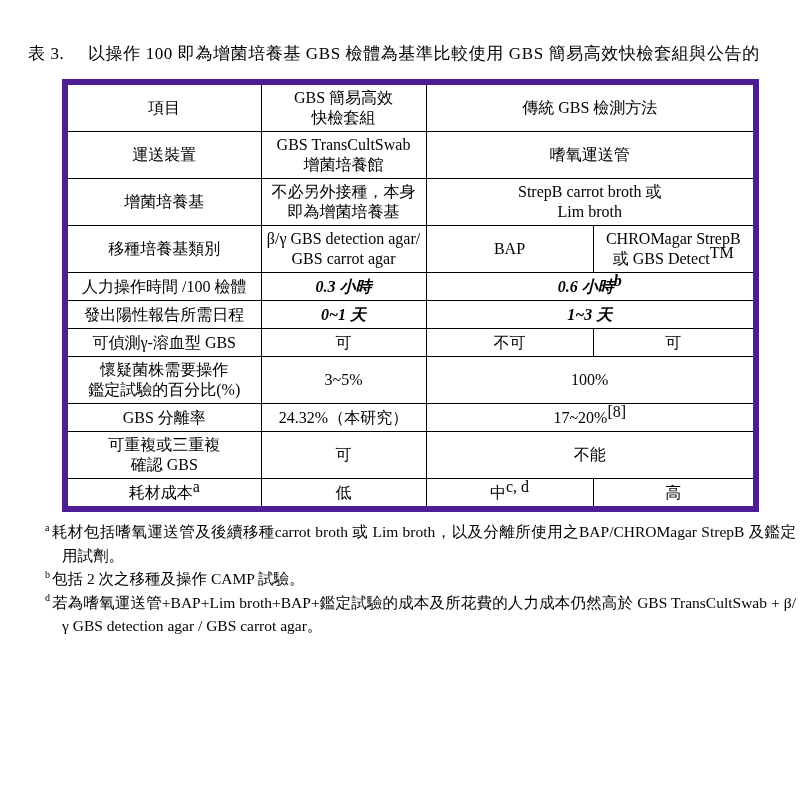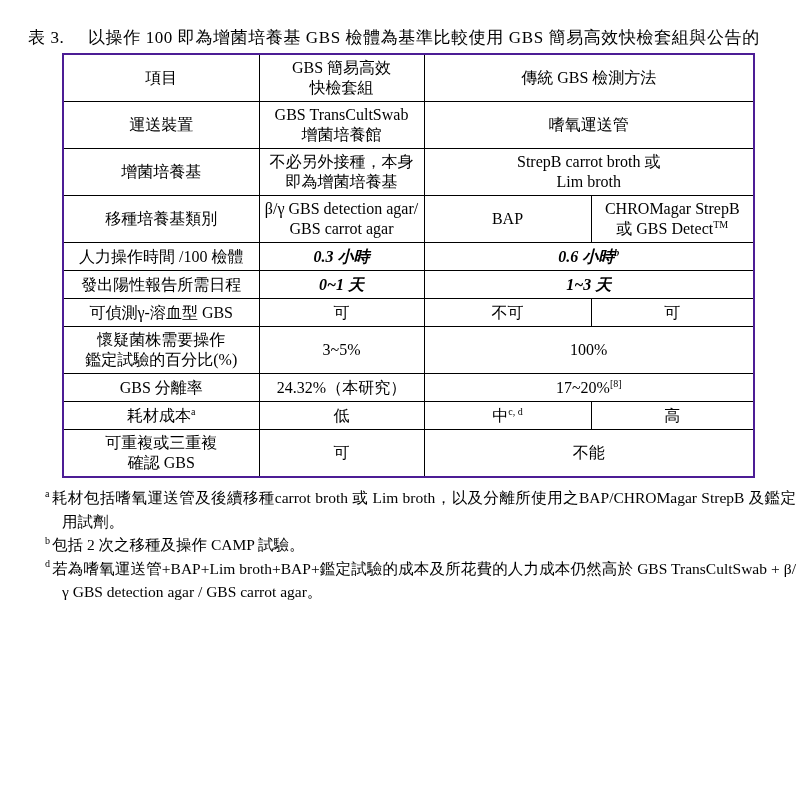--- a/index.html
+++ b/index.html
@@ -10,47 +10,47 @@
   }
   body {
     width: 810px; height: 803px;
     overflow: hidden;
     box-sizing: border-box;
   }
   
   .caption {
     display: flex;
     margin-left: 28px;
-    padding-top: 22px;
+    padding-top: 38px;
     font-size: 17px;
     line-height: 31px;
     letter-spacing: 0.6px;
   }
   .caption-label { flex: 0 0 60px; }
   .caption-text  { flex: 1; max-width: 702px; }
   
   table.cmp {
     border-collapse: collapse;
-    margin: 0 0 0 62px;
+    margin: 10px 0 0 62px;
     table-layout: fixed;
-    border: 2px solid #4c1d95;
+    border: 6px solid #4c1d95;
   }
   table.cmp td {
     border: 1px solid #000;
     text-align: center;
     vertical-align: middle;
     font-size: 16px;
     line-height: 20px;
     padding: 3px 4px;
     height: 21px;
     overflow: hidden;
   }
   table.cmp td.bold { font-weight: bold; font-style: italic; }
   sup {
-    font-size: 10px;
+    font-size: 16px;
     line-height: 0;
     vertical-align: super;
   }
   
   .footnotes {
     margin: 8px 14px 0 45px;
     font-size: 15.5px;
     line-height: 23.5px;
     text-align: justify;
   }
@@ -119,29 +119,29 @@
         <td>懷疑菌株需要操作<br>鑑定試驗的百分比(%)</td>
         <td>3~5%</td>
         <td colspan="2">100%</td>
       </tr>
       <tr>
         <td>GBS 分離率</td>
         <td>24.32%（本研究）</td>
         <td colspan="2">17~20%<sup>[8]</sup></td>
       </tr>
       <tr>
+        <td>可重複或三重複<br>確認 GBS</td>
+        <td>可</td>
+        <td colspan="2">不能</td>
+      </tr>
+      <tr>
         <td>耗材成本<sup>a</sup></td>
         <td>低</td>
         <td>中<sup>c, d</sup></td>
         <td>高</td>
-      </tr>
-      <tr>
-        <td>可重複或三重複<br>確認 GBS</td>
-        <td>可</td>
-        <td colspan="2">不能</td>
       </tr>
     </tbody>
 </table>
 
 <div class="footnotes" id="footnotes">
     <div class="footnote"><sup>a</sup>耗材包括嗜氧運送管及後續移種carrot broth 或 Lim broth，以及分離所使用之BAP/CHROMagar StrepB 及鑑定用試劑。</div>
     <div class="footnote"><sup>b</sup>包括 2 次之移種及操作 CAMP 試驗。</div>
     <div class="footnote"><sup>d</sup>若為嗜氧運送管+BAP+Lim broth+BAP+鑑定試驗的成本及所花費的人力成本仍然高於 GBS TransCultSwab + β/γ GBS detection agar / GBS carrot agar。</div>
   </div>
 

